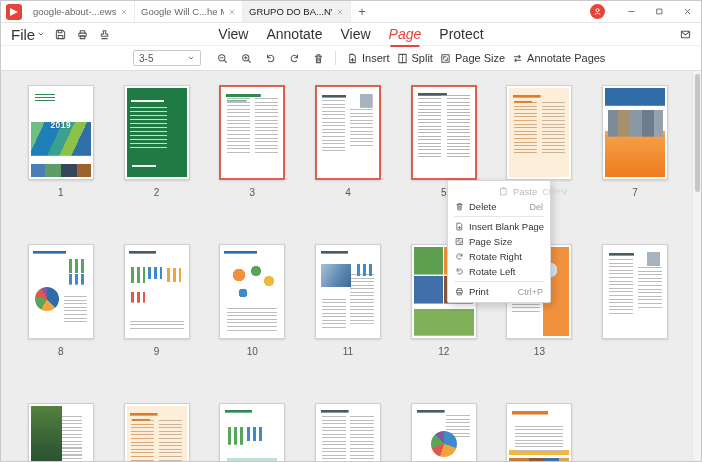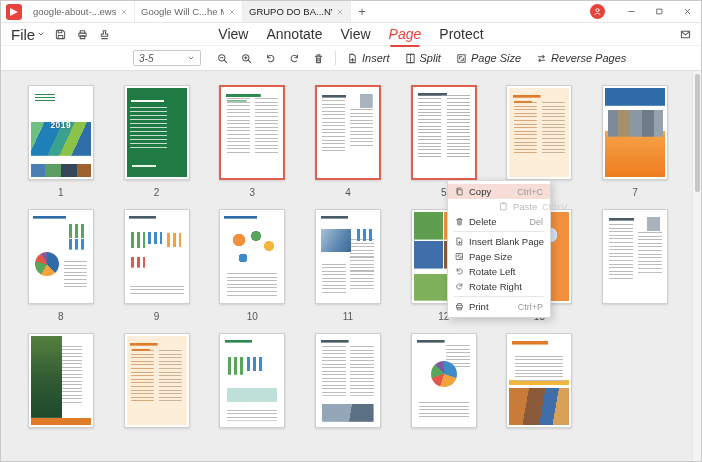--- a/index.html
+++ b/index.html
@@ -28,35 +28,35 @@
   .file-btn { display:flex; align-items:center; gap:2px; font-size:15px; color:#333; margin-right:10px; }
   .file-btn .icon svg { width:8px; height:8px; }
   .quick-icons { display:flex; gap:11px; color:#555; }
   .menus { position:absolute; left:50%; transform:translateX(-50%); display:flex; gap:18px; font-size:14px; color:#333; }
   .menu-item { padding:2px 0; cursor:default; }
   .menu-item.active { color:#e5443c; position:relative;font-style:italic; }
   .menu-item.active::after { content:""; position:absolute; left:6%; right:6%; bottom:-3px; height:2px; background:#e5443c; }
   .mail-btn { margin-left:auto; color:#555; line-height:0; }
 
   
-  .toolbar { height:25px; display:flex; align-items:center; background:#fff; border-bottom:1px solid #dedede; padding:0 8px;font-style:italic; }
+  .toolbar { height:25px; display:flex; align-items:center; background:#fff; border-bottom:1px solid #dedede; padding:0 8px; }
   .page-range { margin-left:124px; width:68px; height:16px; border:1px solid #c9c9c9; border-radius:2px; display:flex; align-items:center; justify-content:space-between; padding:0 5px; font-size:10px; color:#555; background:#fff; }
   .page-range .icon svg { width:8px; height:8px; }
   .tool-icon-group { display:flex; gap:13px; margin-left:16px; color:#555; }
   .tbtn { display:inline-flex; line-height:0; }
   .tdivider { width:1px; height:14px; background:#ddd; margin:0 11px; }
-  .tool-label-group { display:flex; gap:15px; color:#333;text-align:right; }
+  .tool-label-group { display:flex; gap:7px; color:#333;text-align:right; }
   .lbtn { display:inline-flex; align-items:center; gap:4px; font-size:11px; color:#333; }
   .lbtn .icon { color:#555; }
   .icon { display:inline-flex; align-items:center; justify-content:center; line-height:0; }
 
   
   .content { position:relative; flex:1; background:#ededed; overflow:hidden; padding:14px 18px 0 12px; }
   .grid { display:grid; grid-template-columns:repeat(7, 1fr); }
-  .cell { height:124px; display:flex; flex-direction:column; align-items:center; }
+  .cell { height:159px; display:flex; flex-direction:column; align-items:center; }
   .thumb { position:relative; width:66px; height:95px; background:#fff; border:1px solid #cfcfcf; box-shadow:0 1px 2px rgba(0,0,0,.12); flex:none; }
   .thumb.selected { border:2px solid #df604e; }
   .pagenum { margin-top:7px; font-size:10px; color:#555; }
   .art { position:absolute; inset:2px; background-color:#fff; background-repeat:no-repeat; overflow:hidden; }
   .thumb-big-text { position:absolute; left:0; right:0; top:36%; text-align:center; color:#fff; font-size:8.5px; font-weight:bold; letter-spacing:.5px; text-shadow:0 0 2px rgba(0,0,0,.35); }
 
   
   .v-cover { background-image:
       repeating-linear-gradient(to bottom,#2f8a52 0 1px,rgba(0,0,0,0) 1px 3px),
       linear-gradient(115deg,#6fbf85 18%,#1f7fb8 18% 42%,#3aa08f 42% 58%,#8bc34a 58% 74%,#2f6ea8 74%),
@@ -394,21 +394,21 @@
             </svg>
           </span>
           <span>Page Size</span>
         </span>
         <span class="lbtn">
           <span class="icon">
             <svg viewBox="0 0 12 12" width="11" height="11" fill="none" stroke="currentColor" stroke-width="1.1" stroke-linecap="round" stroke-linejoin="round">
               <path d="M2.5 4h6.5M7.5 2.5 9 4 7.5 5.5M9.5 8H3M4.5 6.5 3 8l1.5 1.5"></path>
             </svg>
           </span>
-          <span>Reverse Pages</span>
+          <span>Annotate Pages</span>
         </span>
       </div>
   </div>
 
   <div class="content">
     <div class="grid">
         <div class="cell">
           <div class="thumb">
             <div class="art v-cover">
               <span class="thumb-big-text">2019</span>
@@ -518,30 +518,20 @@
             <div class="art v-charts-pie2"></div>
           </div>
         </div>
         <div class="cell">
           <div class="thumb">
             <div class="art v-orange-people"></div>
           </div>
         </div>
       </div>
     <div class="ctx">
-        <div class="ctx-item hl">
-          <span class="icon">
-            <svg viewBox="0 0 12 12" width="11" height="11" fill="none" stroke="currentColor" stroke-width="1.1" stroke-linecap="round" stroke-linejoin="round">
-              <rect x="4" y="3.5" width="5.5" height="7"></rect>
-              <path d="M2.5 8.5v-7H8"></path>
-            </svg>
-          </span>
-          <span class="lbl">Copy</span>
-          <span class="sc">Ctrl+C</span>
-        </div>
         <div class="ctx-item disabled">
           <span class="icon">
             <svg viewBox="0 0 12 12" width="11" height="11" fill="none" stroke="currentColor" stroke-width="1.1" stroke-linecap="round" stroke-linejoin="round">
               <rect x="2.5" y="2" width="7" height="8.5"></rect>
               <path d="M4.5 2V1h3v1"></path>
             </svg>
           </span>
           <span class="lbl">Paste</span>
           <span class="sc">Ctrl+V</span>
         </div>
@@ -569,34 +559,34 @@
             <svg viewBox="0 0 12 12" width="11" height="11" fill="none" stroke="currentColor" stroke-width="1.1" stroke-linecap="round" stroke-linejoin="round">
               <rect x="2" y="2" width="8" height="8"></rect>
               <path d="M4 6.5V4h2.5M8 5.5V8H5.5"></path>
             </svg>
           </span>
           <span class="lbl">Page Size</span>
         </div>
         <div class="ctx-item">
           <span class="icon">
             <svg viewBox="0 0 12 12" width="11" height="11" fill="none" stroke="currentColor" stroke-width="1.1" stroke-linecap="round" stroke-linejoin="round">
+              <path d="M9.2 5.2a3.5 3.5 0 1 0-.9 3.3"></path>
+              <path d="M9.2 2.2v3h-3"></path>
+            </svg>
+          </span>
+          <span class="lbl">Rotate Right</span>
+        </div>
+        <div class="ctx-item">
+          <span class="icon">
+            <svg viewBox="0 0 12 12" width="11" height="11" fill="none" stroke="currentColor" stroke-width="1.1" stroke-linecap="round" stroke-linejoin="round">
               <path d="M2.8 5.2a3.5 3.5 0 1 1 .9 3.3"></path>
               <path d="M2.8 2.2v3h3"></path>
             </svg>
           </span>
           <span class="lbl">Rotate Left</span>
-        </div>
-        <div class="ctx-item">
-          <span class="icon">
-            <svg viewBox="0 0 12 12" width="11" height="11" fill="none" stroke="currentColor" stroke-width="1.1" stroke-linecap="round" stroke-linejoin="round">
-              <path d="M9.2 5.2a3.5 3.5 0 1 0-.9 3.3"></path>
-              <path d="M9.2 2.2v3h-3"></path>
-            </svg>
-          </span>
-          <span class="lbl">Rotate Right</span>
         </div>
         <div class="ctx-sep"></div>
         <div class="ctx-item">
           <span class="icon">
             <svg viewBox="0 0 12 12" width="11" height="11" fill="none" stroke="currentColor" stroke-width="1.1" stroke-linecap="round" stroke-linejoin="round">
               <rect x="2" y="4.5" width="8" height="3.5" rx=".5"></rect>
               <path d="M3.5 4.5V2h5v2.5M3.5 7.5h5v3h-5z"></path>
             </svg>
           </span>
           <span class="lbl">Print</span>

